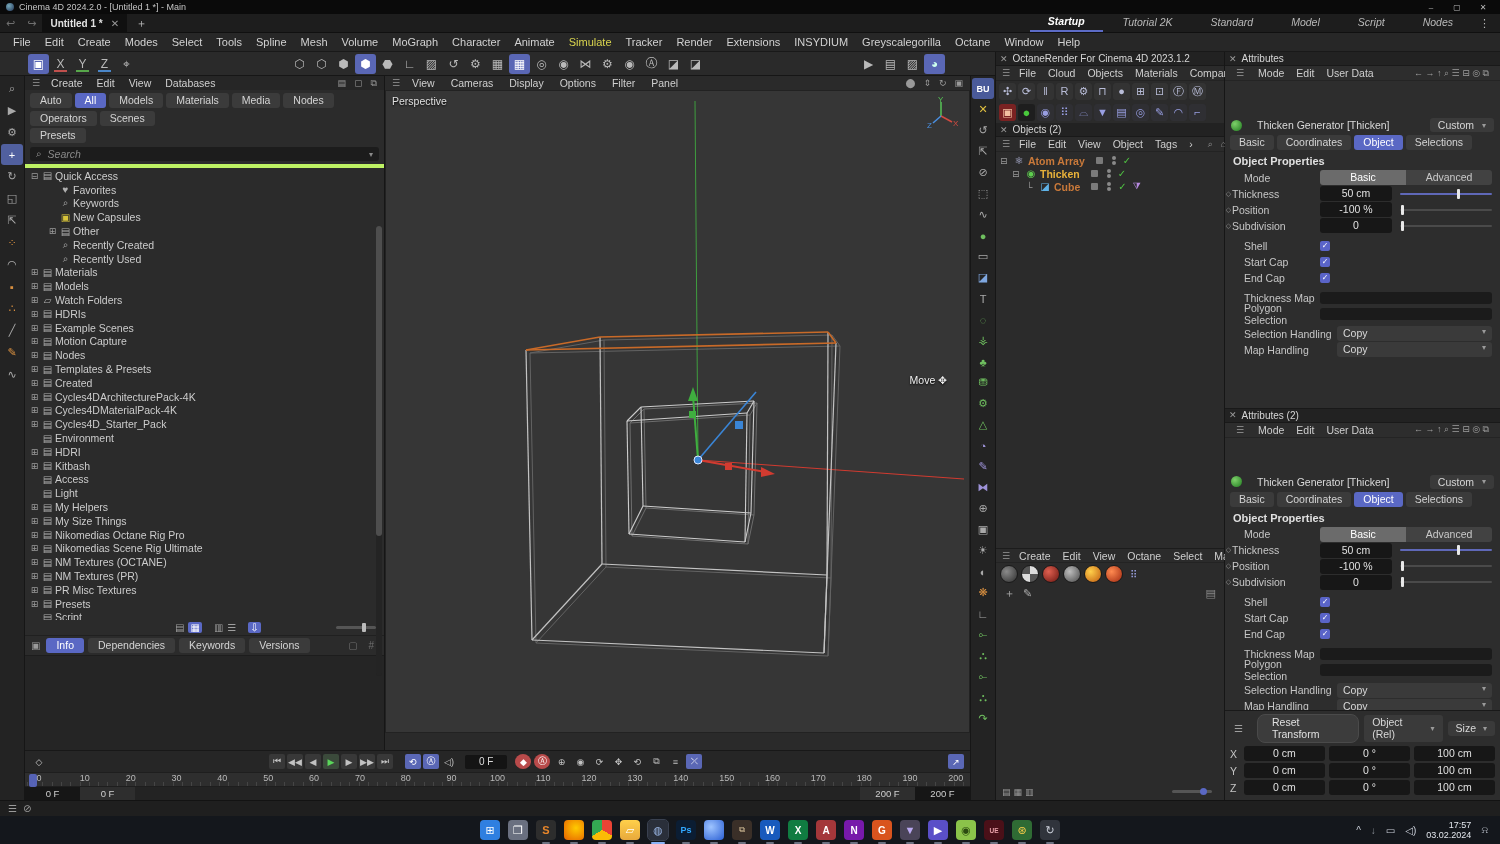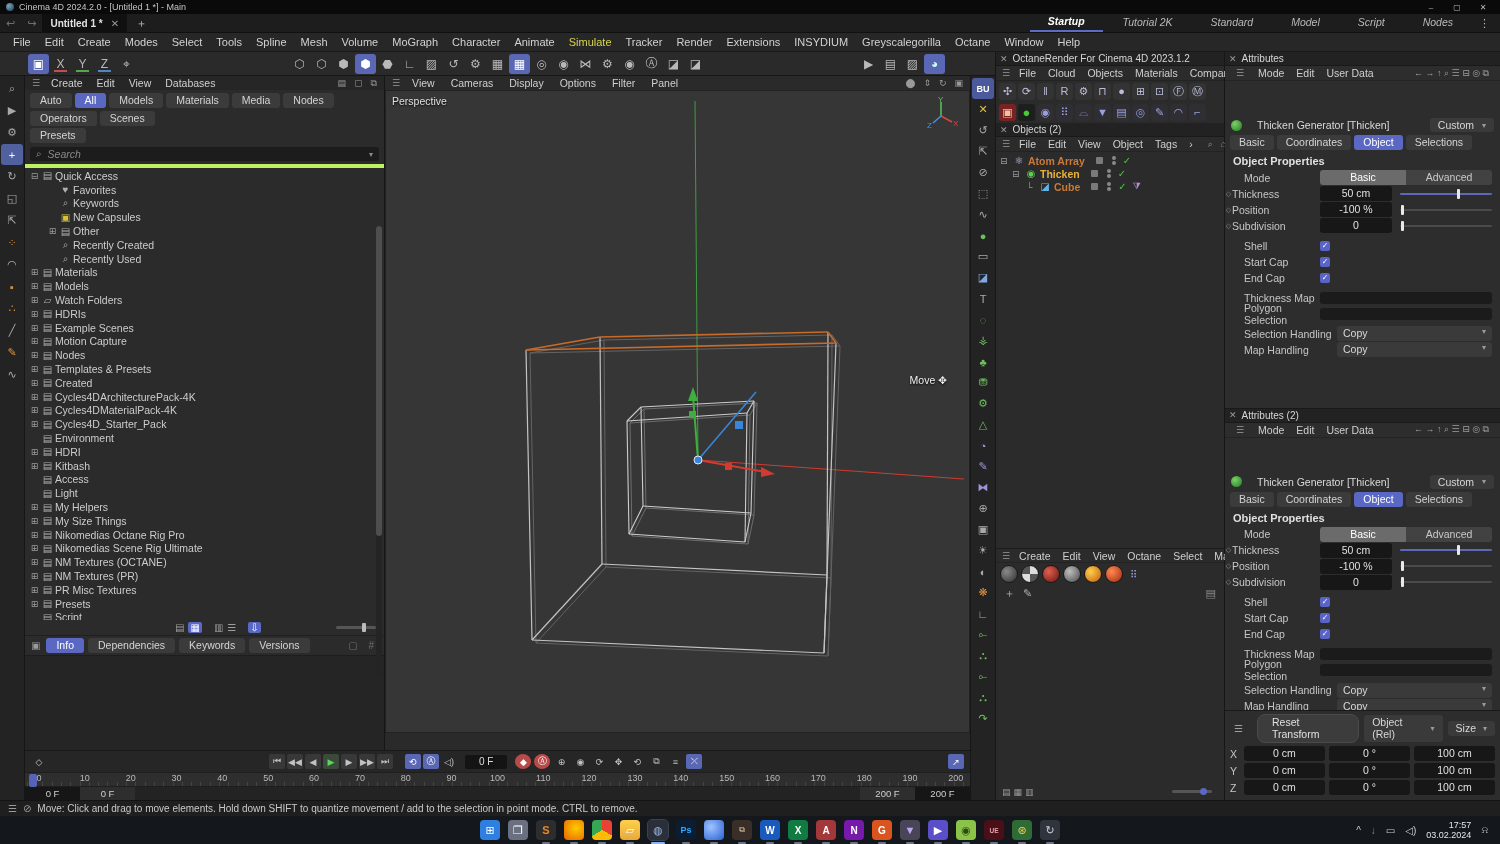--- a/index.html
+++ b/index.html
@@ -1347,21 +1347,20 @@
     <span class="fb mid">0 F</span>
     <span class="grow"></span>
     <span class="fb mid">200 F</span>
     <span class="fb dark">200 F</span>
   </div>
 </div>
 
 <div class="abs" id="statusbar">
   <span class="ic">☰</span>
   <span class="ic">⊘</span>
-  <span class="txt">Move: Click and drag to move elements. Hold down SHIFT to quantize movement / add to the selection in point mode. CTRL to remove.</span>
 </div>
 
 <div class="abs" id="taskbar">
   <div id="tb-center">
 
       <span class="tico c-win noline">⊞</span>
 
       <span class="tico c-tv noline">❐</span>
 
       <span class="tico c-subl">S</span>

